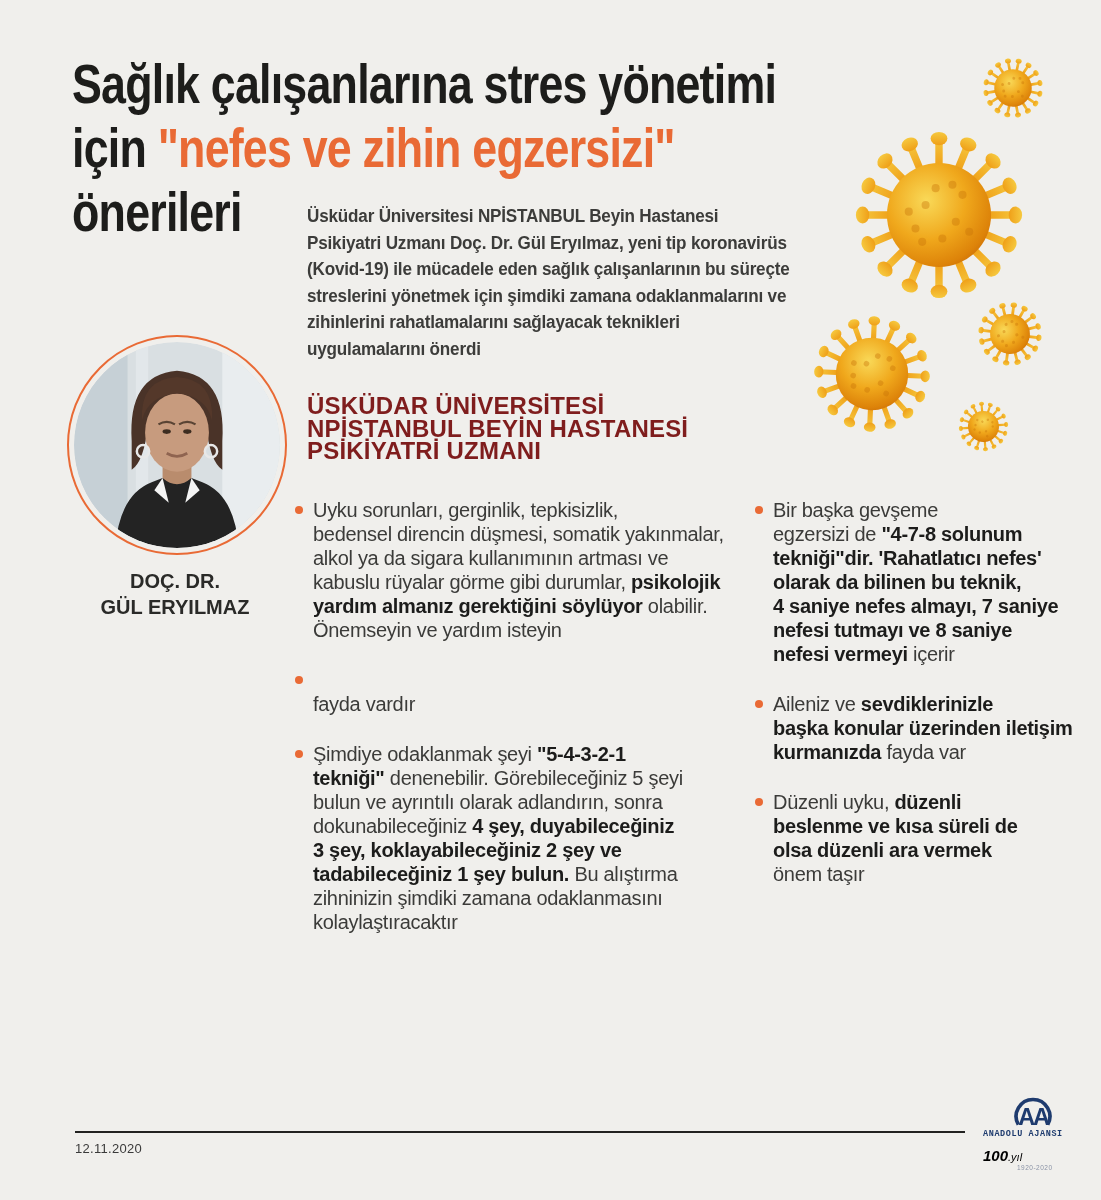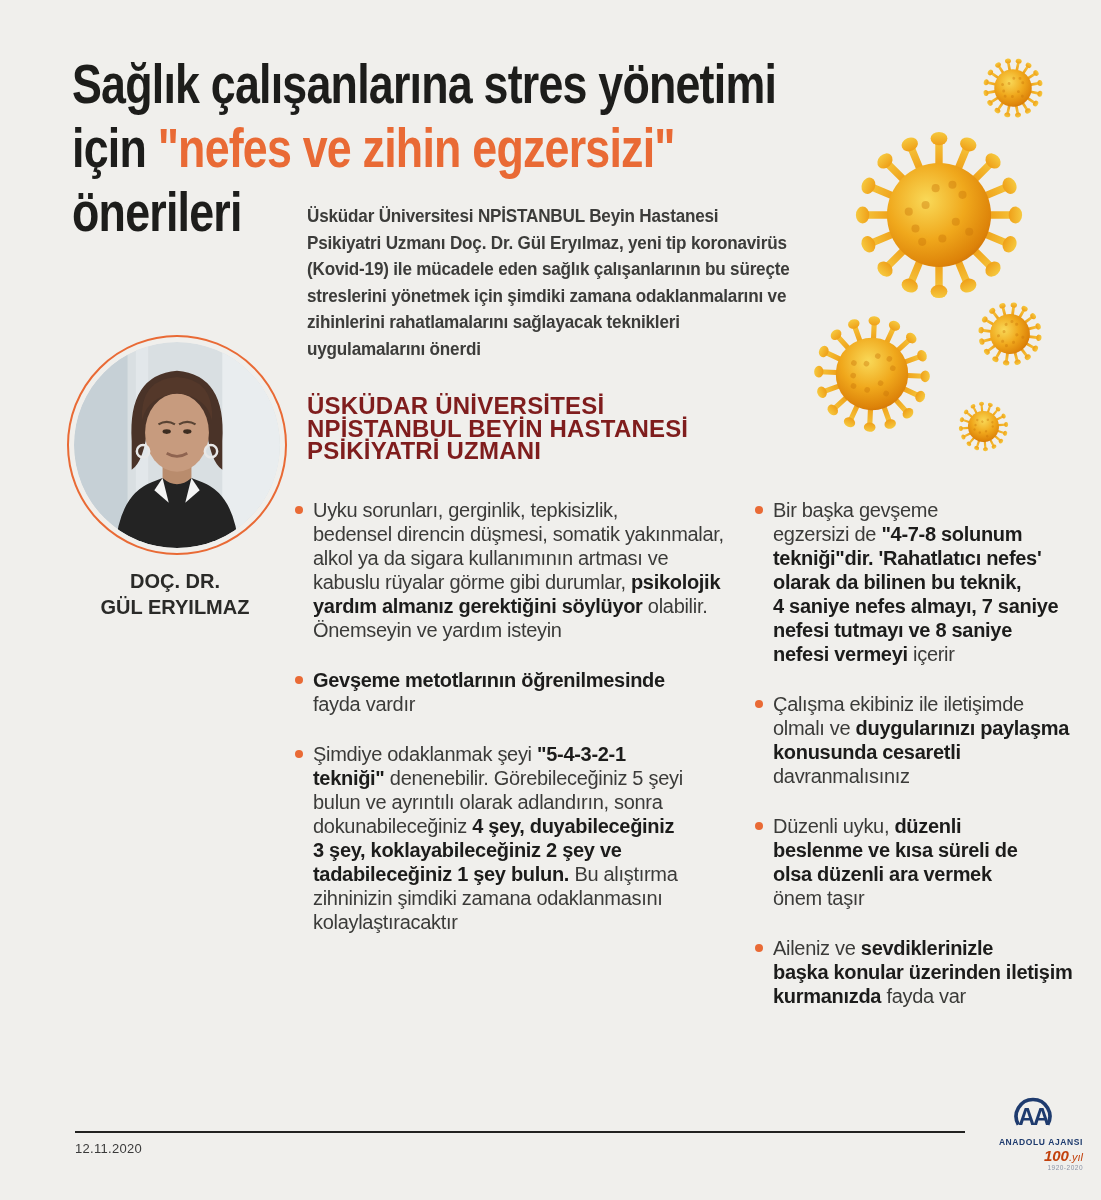--- a/index.html
+++ b/index.html
@@ -51,24 +51,24 @@
   }
   ul.col li .dot{
     position:absolute;left:0;top:8px;width:8px;height:8px;border-radius:50%;
     background:#e96a35;
   }
   ul.col li .b, .btext .b{font-weight:700;color:#1c1c1b;}
   
   .footer-line{position:absolute;left:75px;top:1131px;width:890px;height:2px;background:#222220;}
   .date{position:absolute;left:75px;top:1141px;font-size:13px;letter-spacing:.3px;color:#3a3a3a;}
   
-  .logo{position:absolute;left:983px;top:1092px;width:100px;text-align:right;}
+  .logo{position:absolute;left:983px;top:1092px;width:100px;text-align:left;}
   .logo .mono{display:block;margin:0 auto;}
-  .logo .agency{font-size:8.5px;font-weight:700;letter-spacing:.6px;color:#1e3b6e;margin-top:9px;}
-  .logo .centennial{margin-top:2px;color:#c2410c;font-style:italic;line-height:13px;}
+  .logo .agency{font-size:8.5px;font-weight:700;letter-spacing:.6px;color:#1e3b6e;margin-top:1px;font-family:Liberation Mono, monospace;}
+  .logo .centennial{margin-top:10px;color:#000000;font-style:italic;line-height:13px;}
   .logo .centennial .num{font-size:15px;font-weight:700;}
   .logo .centennial .suffix{font-size:11px;}
   .logo .years{font-size:6.5px;color:#8a93a6;letter-spacing:.5px;margin-top:0px;padding-left:34px;}
   
   .virus{position:absolute;}
   .v1{left:981px;top:56px;width:64px;height:64px;transform:rotate(12deg);}
   .v2{left:850px;top:126px;width:178px;height:178px;}
   .v3{left:810px;top:312px;width:124px;height:124px;transform:rotate(25deg);}
   .v4{left:976px;top:300px;width:68px;height:68px;transform:rotate(-15deg);}
   .v5{left:957px;top:400px;width:53px;height:53px;transform:rotate(40deg);}
@@ -532,50 +532,46 @@
 NPİSTANBUL BEYİN HASTANESİ
 PSİKİYATRİ UZMANI</div>
 
 <ul class="col left">
     <li><span class="dot"></span><span class="btext"><span>Uyku sorunları, gerginlik, tepkisizlik,
 bedensel direncin düşmesi, somatik yakınmalar,
 alkol ya da sigara kullanımının artması ve
 kabuslu rüyalar görme gibi durumlar, </span><span class="b">psikolojik
 yardım almanız gerektiğini söylüyor</span><span> olabilir.
 Önemseyin ve yardım isteyin</span></span></li>
-    <li><span class="dot"></span><span class="btext"><span class="b">Gevşeme metotlarının öğrenilmesinde</span><span>
+    <li><span class="dot"></span><span class="btext"><span>
 fayda vardır</span></span></li>
     <li><span class="dot"></span><span class="btext"><span>Şimdiye odaklanmak şeyi </span><span class="b">"5-4-3-2-1
 tekniği"</span><span> denenebilir. Görebileceğiniz 5 şeyi
 bulun ve ayrıntılı olarak adlandırın, sonra
 dokunabileceğiniz </span><span class="b">4 şey, duyabileceğiniz
 3 şey, koklayabileceğiniz 2 şey ve
 tadabileceğiniz 1 şey bulun.</span><span> Bu alıştırma
 zihninizin şimdiki zamana odaklanmasını
 kolaylaştıracaktır</span></span></li>
   </ul>
 <ul class="col right">
     <li><span class="dot"></span><span class="btext"><span>Bir başka gevşeme
 egzersizi de </span><span class="b">"4-7-8 solunum
 tekniği"dir. 'Rahatlatıcı nefes'
 olarak da bilinen bu teknik,
 4 saniye nefes almayı, 7 saniye
 nefesi tutmayı ve 8 saniye
 nefesi vermeyi</span><span> içerir</span></span></li>
-    <li><span class="dot"></span><span class="btext"><span>Çalışma ekibiniz ile iletişimde
-olmalı ve </span><span class="b">duygularınızı paylaşma
-konusunda cesaretli</span><span>
-davranmalısınız</span></span></li>
+    <li><span class="dot"></span><span class="btext"><span>Aileniz ve </span><span class="b">sevdiklerinizle
+başka konular üzerinden iletişim
+kurmanızda</span><span> fayda var</span></span></li>
     <li><span class="dot"></span><span class="btext"><span>Düzenli uyku, </span><span class="b">düzenli
 beslenme ve kısa süreli de
 olsa düzenli ara vermek</span><span>
 önem taşır</span></span></li>
-    <li><span class="dot"></span><span class="btext"><span>Aileniz ve </span><span class="b">sevdiklerinizle
-başka konular üzerinden iletişim
-kurmanızda</span><span> fayda var</span></span></li>
   </ul>
 
 <div class="footer-line"></div>
 <div class="date">12.11.2020</div>
 
 <div class="logo">
   <svg class="mono" width="44" height="36" viewBox="0 0 60 48">
     <path d="M10 44 A 23 23 0 1 1 50 44" fill="none" stroke="#1e3b6e" stroke-width="5"></path>
     <text x="30" y="44" text-anchor="middle" font-family="Liberation Sans, sans-serif" font-size="32" font-weight="800" fill="#1e3b6e" letter-spacing="-3">AA</text>
   </svg>

